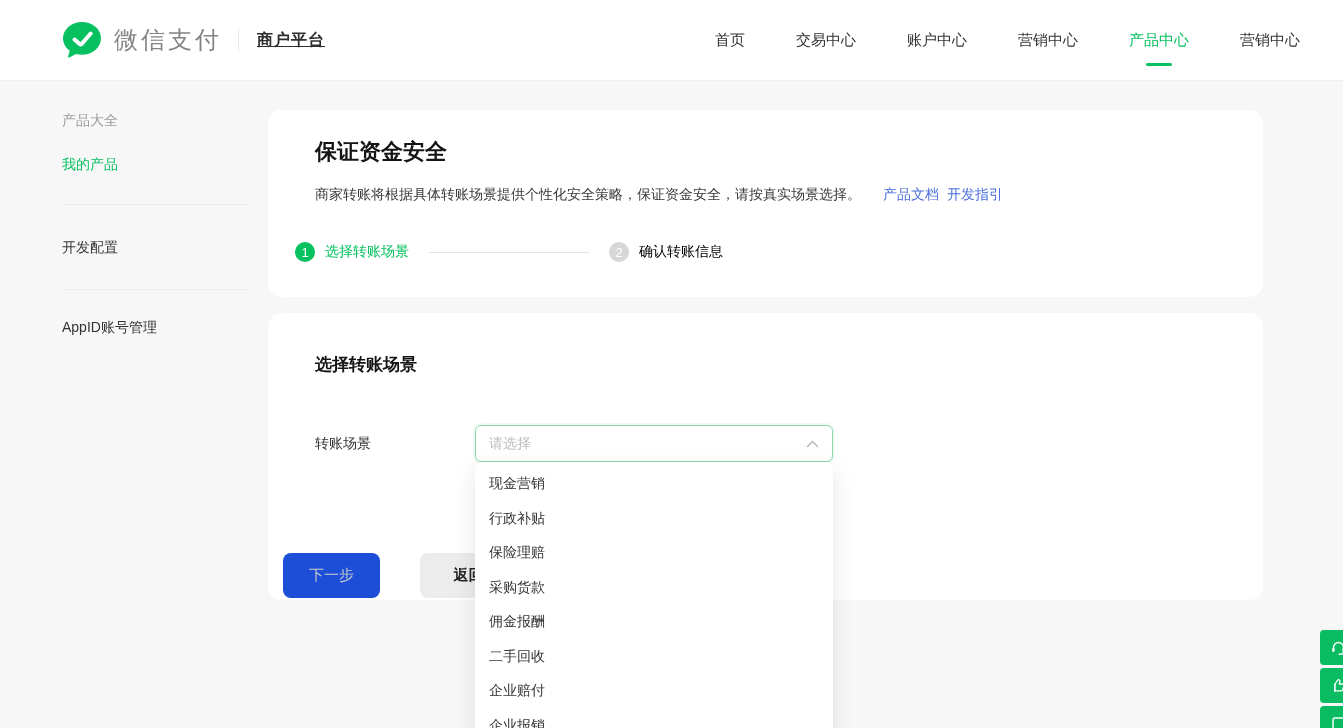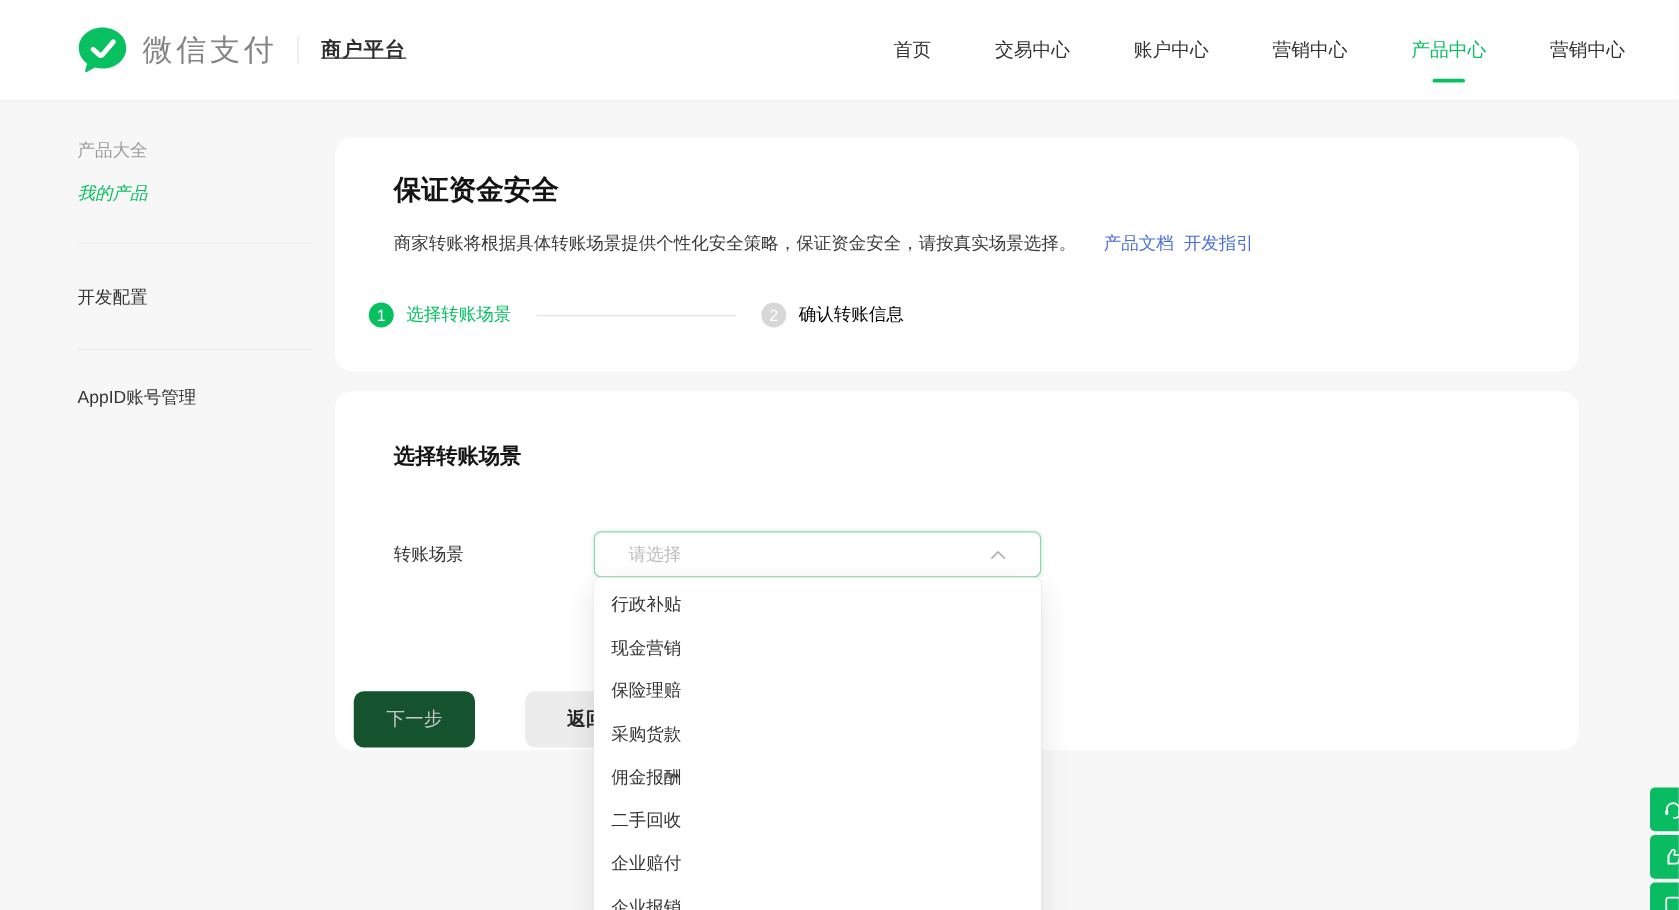--- a/index.html
+++ b/index.html
@@ -30,21 +30,21 @@
   .nav-item.active::after {
     content: ""; position: absolute; left: 50%; transform: translateX(-50%);
     bottom: -10px; width: 26px; height: 3px; border-radius: 2px; background: #07c160;
   }
 
   
   .sidebar { position: absolute; top: 112px; left: 62px; width: 188px; }
   .side-item { font-size: 14px; color: #333; cursor: pointer; line-height: 16px; }
   .side-item.muted { color: #9c9c9c; }
   .side-item.active { color: #07c160; }
-  .si-2 { margin-top: 18px; font-style: italic; }
+  .si-2 { margin-top: 28px; }
   .side-divider { height: 1px; background: #ededed; margin-top: 32px; }
   .si-3 { margin-top: 34px; }
   .sd-2 { margin-top: 34px; }
   .si-4 { margin-top: 29px; }
 
   
   .main { position: absolute; top: 110px; left: 268px; width: 995px; }
   .card { background: #fff; border-radius: 14px; }
   .card-intro { height: 187px; padding: 27px 47px; margin-bottom: 16px; }
   .intro-title { font-size: 22px; color: #141414; font-weight: 700; margin-bottom: 17px; }
@@ -62,26 +62,26 @@
   .step-label.inactive { color: #000000; }
 
   .card-form { height: 287px; padding: 40px 47px; position: relative; }
   .form-heading { font-size: 17px; font-weight: 700; color: #141414; }
   .form-row { margin-top: 49px; display: flex; align-items: center; }
   .form-label { width: 160px; font-size: 14px; color: #333; }
   .select-box {
     width: 358px; height: 37px; background: #fff;
     border: 1px solid #8fd6ab; border-radius: 6px;
     box-shadow: 0 0 0 2px rgba(7,193,96,.06);
-    display: flex; align-items: center; padding: 0 27px; cursor: pointer;
+    display: flex; align-items: center; padding: 0 13px; cursor: pointer;
   }
   .select-placeholder { color: #bdbdbd; font-size: 14px; flex: 1; }
   .btn-row { position: absolute; left: 15px; bottom: 2px; display: flex; gap: 40px; }
   .btn { width: 97px; height: 45px; border: none; border-radius: 8px; font-size: 15px; cursor: pointer; font-family: inherit; }
-  .btn-next { background: #14532d; color: #c9c9c9; cursor: not-allowed; }
+  .btn-next { background: #1d4ed8; color: #c9c9c9; cursor: not-allowed; }
   .btn-back { background: #ececec; color: #262626; font-weight: 700; }
 
   
   .dropdown {
     position: absolute; top: 462px; left: 475px; width: 358px;
     background: #fff; border-radius: 6px;
     box-shadow: 0 8px 24px rgba(0,0,0,.10), 0 0 1px rgba(0,0,0,.06);
     padding: 5px 0; z-index: 20;
   }
   .dropdown-item {
@@ -160,22 +160,22 @@
       </div>
     </div>
     <div class="btn-row">
       <button class="btn btn-next" disabled="">下一步</button>
       <button class="btn btn-back">返回</button>
     </div>
   </div>
 </div>
 
 <div class="dropdown">
+  <div class="dropdown-item">现金营销</div>
   <div class="dropdown-item">行政补贴</div>
-  <div class="dropdown-item">现金营销</div>
   <div class="dropdown-item">保险理赔</div>
   <div class="dropdown-item">采购货款</div>
   <div class="dropdown-item">佣金报酬</div>
   <div class="dropdown-item">二手回收</div>
   <div class="dropdown-item">企业赔付</div>
   <div class="dropdown-item">企业报销</div>
 </div>
 
 <div class="float-tools">
   <div class="float-btn">

